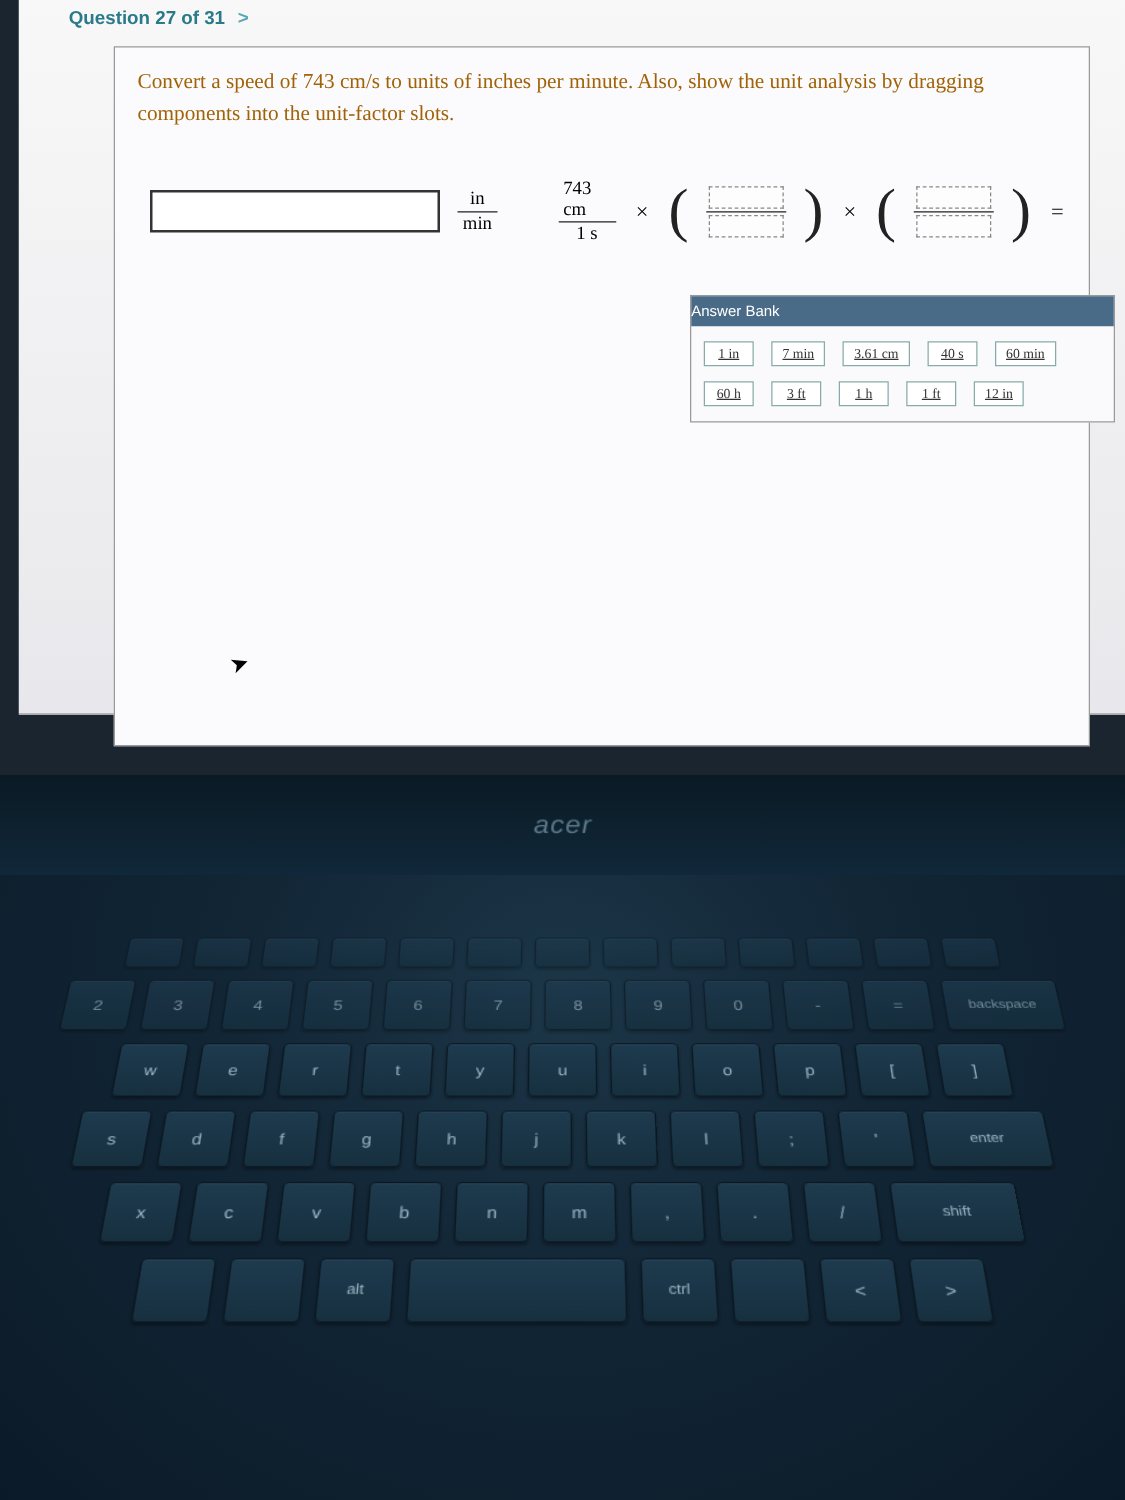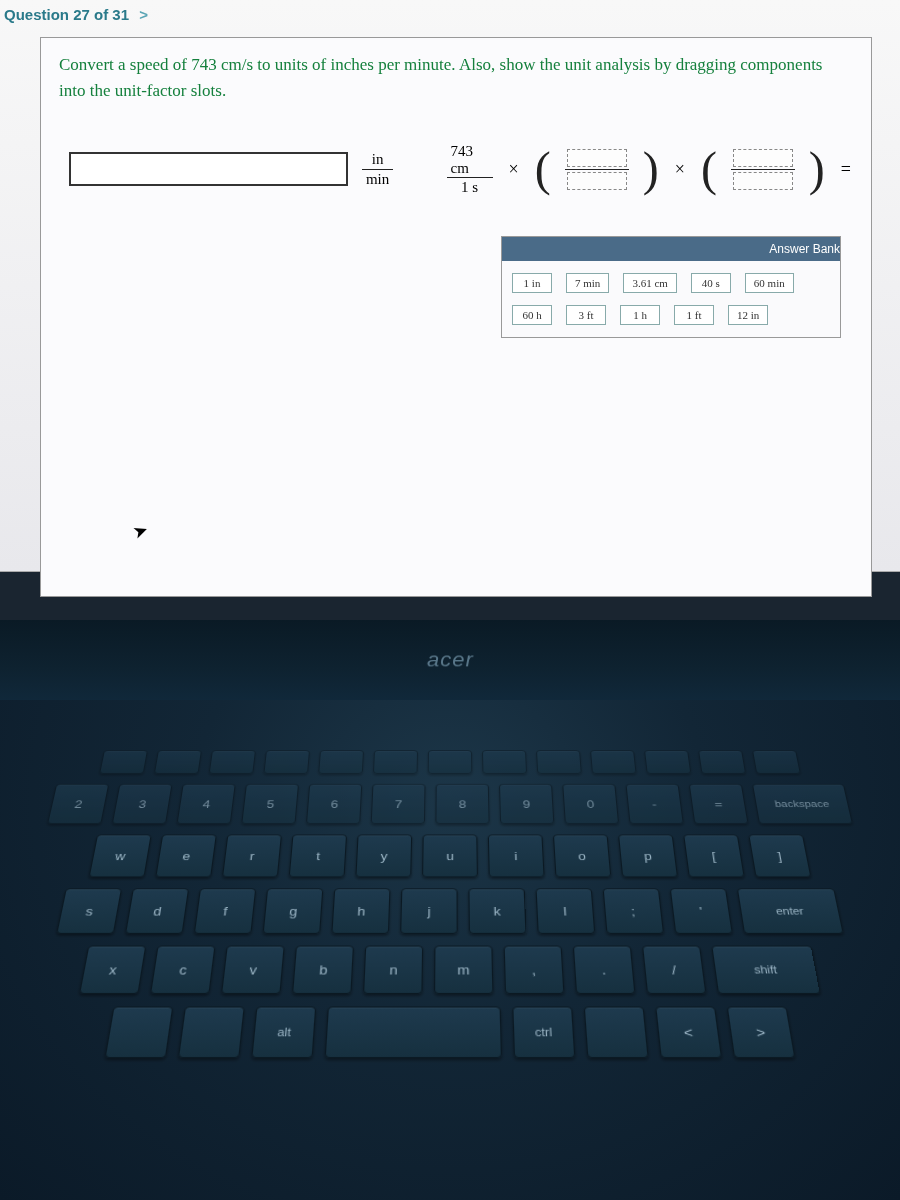--- a/index.html
+++ b/index.html
@@ -8,24 +8,25 @@
     padding: 0;
     font-family: Georgia, 'Times New Roman', serif;
     background: #1a2530;
     width: 900px;
     height: 1200px;
     overflow: hidden;
     position: relative;
   }
   .screen {
     position: absolute;
-    top: 0; left: 0; right: 0;
+    top: 0; left: 15px; right: 0;
     height: 572px;
     background: linear-gradient(180deg, #f8f8f8 0%, #f0f0f2 50%, #e8e8ec 100%);
     border-bottom: 1px solid #aaa;
+    padding-left: 36px;
   }
   .q-header {
     padding: 6px 4px 4px 4px;
     color: #2a7a8a;
     font-family: Arial, sans-serif;
     font-size: 15px;
     font-weight: bold;
   }
   .q-header .chev {
     display: inline-block;
@@ -37,21 +38,21 @@
     margin: 10px 28px 0 40px;
     border: 1px solid #999;
     background: #fbfbfd;
     padding: 14px 18px 20px 18px;
     min-height: 560px;
     position: relative;
   }
   .prompt {
     font-size: 17px;
     line-height: 1.5;
-    color: #15803d;
+    color: #a16207;
     margin-bottom: 40px;
   }
   .eqrow {
     display: flex;
     align-items: center;
     gap: 14px;
     margin-left: 10px;
     margin-bottom: 30px;
     justify-content: space-between;
   }
@@ -102,40 +103,41 @@
     left: 460px;
     width: 340px;
     border: 1px solid #999;
     background: #fafafc;
   }
   .bank-head {
     background: #4a6b88;
     color: #fff;
     font-family: Arial, sans-serif;
     font-size: 12px;
-    text-align: right;
+    text-align: left;
     padding: 5px 0;
   }
   .bank-body {
     padding: 12px 10px;
     display: flex;
     flex-wrap: wrap;
     gap: 12px 14px;
     justify-content: flex-start;
   }
   .chip {
     border: 1px solid #8aa;
     background: #fff;
     padding: 3px 8px;
     font-size: 11px;
     font-family: 'Times New Roman', serif;
     color: #333;
     min-width: 40px;
     text-align: center;
     cursor: grab;
+    text-decoration: underline;
   }
   .cursor-arrow {
     position: absolute;
     left: 92px;
     top: 482px;
     font-size: 18px;
     color: #000;
     transform: rotate(-20deg);
   }
   

